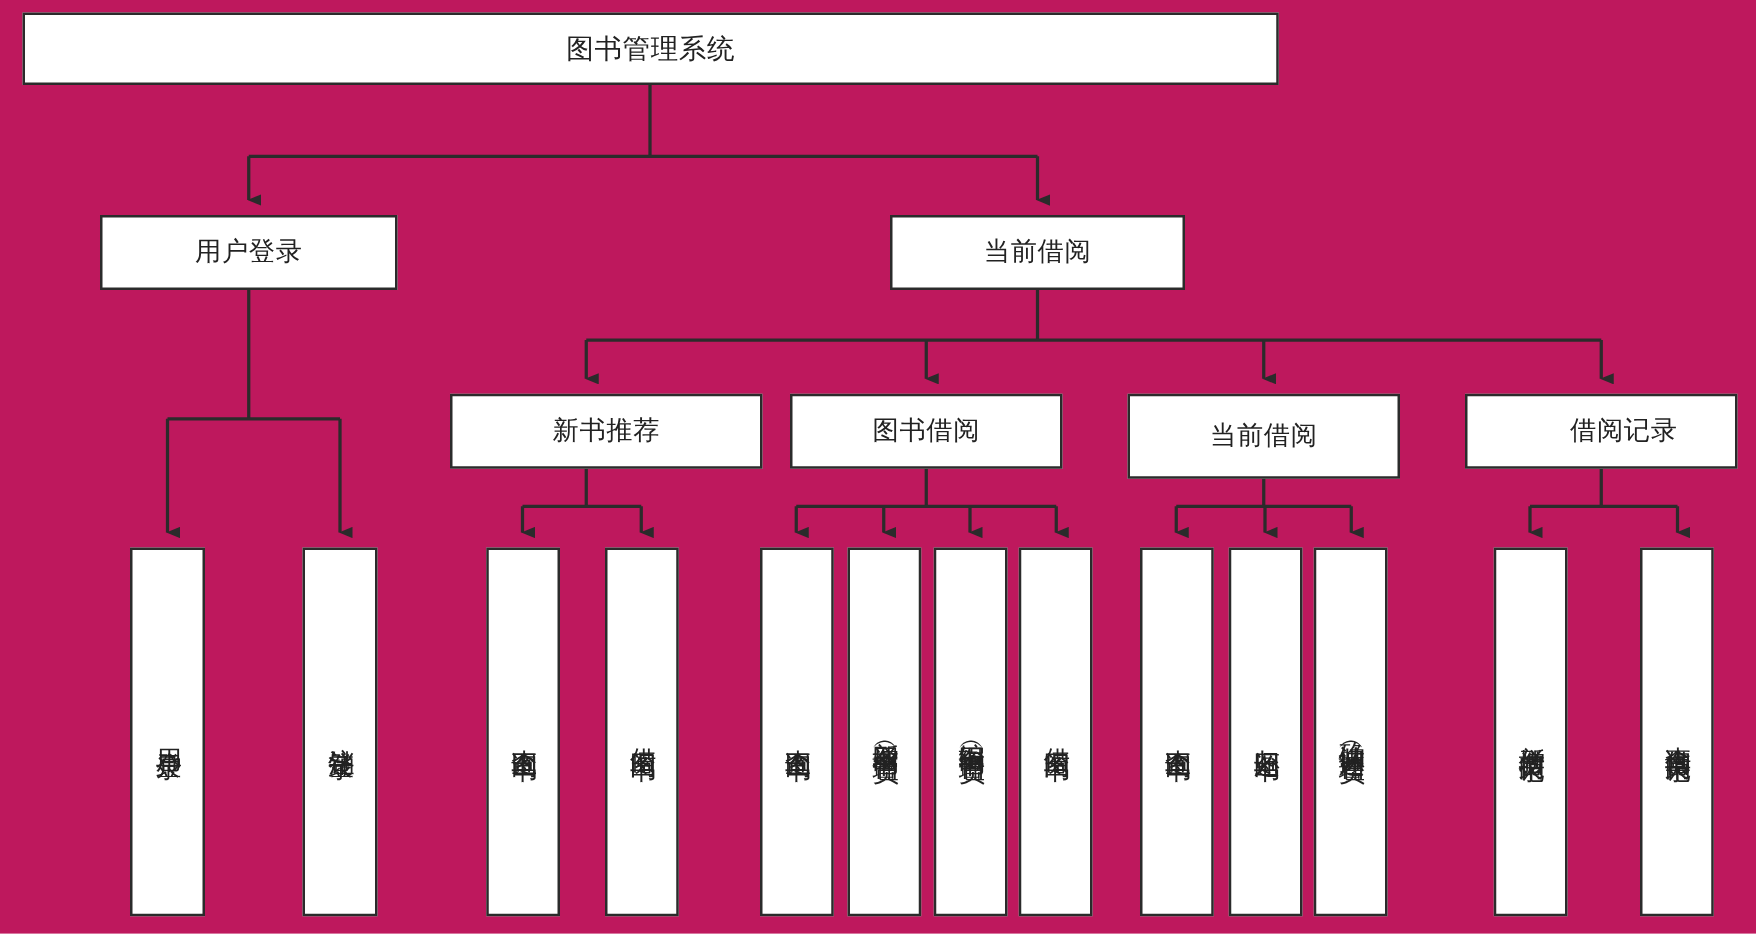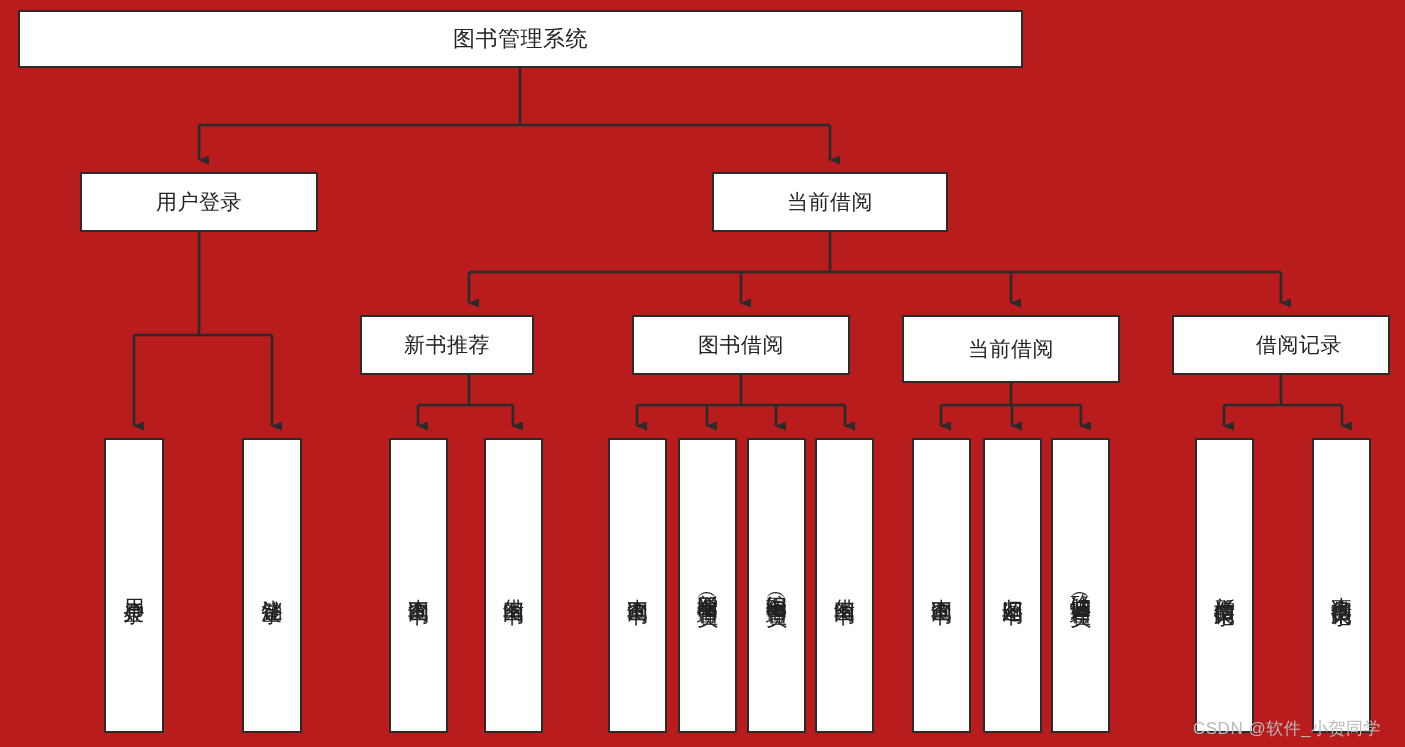--- a/index.html
+++ b/index.html
@@ -9,21 +9,21 @@
     background: #ffffff;
   }
   body {
     font-family: "Liberation Sans", "DejaVu Sans", sans-serif;
     color: #1a1a1a;
   }
   #canvas {
     position: relative;
     width: 1405px;
     height: 747px;
-    background: #b91c1c;
+    background: #be185d;
     overflow: hidden;
   }
   #wires {
     position: absolute;
     left: 0;
     top: 0;
     width: 1405px;
     height: 747px;
     pointer-events: none;
   }
@@ -126,21 +126,21 @@
     <span>图书管理系统</span>
   </div>
 
   <div class="node lvl2" style="left: 80px; top: 172px; width: 238px; height: 60px;">
     <span>用户登录</span>
   </div>
   <div class="node lvl2" style="left: 712px; top: 172px; width: 236px; height: 60px;">
     <span>当前借阅</span>
   </div>
 
-  <div class="node lvl3" style="left: 360px; top: 315px; width: 174px; height: 60px;">
+  <div class="node lvl3" style="left: 360px; top: 315px; width: 250px; height: 60px;">
     <span>新书推荐</span>
   </div>
   <div class="node lvl3" style="left: 632px; top: 315px; width: 218px; height: 60px; justify-content: center;">
     <span>图书借阅</span>
   </div>
   <div class="node lvl3" style="left: 902px; top: 315px; width: 218px; height: 68px; justify-content: center;">
     <span>当前借阅</span>
   </div>
   <div class="node lvl3" style="left: 1172px; top: 315px; width: 218px; height: 60px; padding-left: 36px;">
     <span>借阅记录</span>
@@ -179,15 +179,14 @@
   <div class="node leaf" style="left: 1051px; top: 438px; width: 59px; height: 295px;">
     <span class="vtext">确认归还（管理员）</span>
   </div>
   <div class="node leaf" style="left: 1195px; top: 438px; width: 59px; height: 295px;">
     <span class="vtext">新增借阅记录</span>
   </div>
   <div class="node leaf" style="left: 1312px; top: 438px; width: 59px; height: 295px;">
     <span class="vtext">查询借阅记录</span>
   </div>
 
-  <div class="watermark" style="left: 1193px; top: 717px; color: rgb(185, 185, 185);">CSDN @软件_小贺同学</div>
 
 </div>
 
 </body></html>

